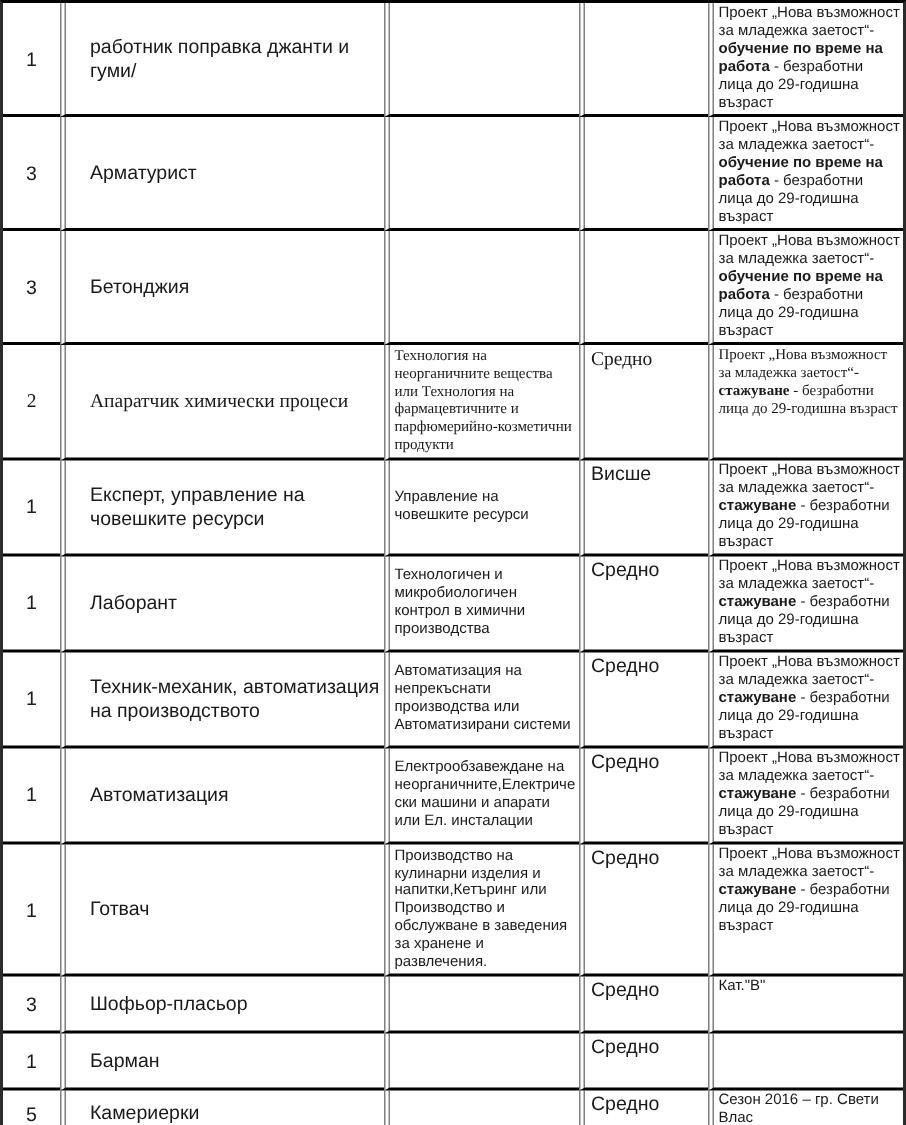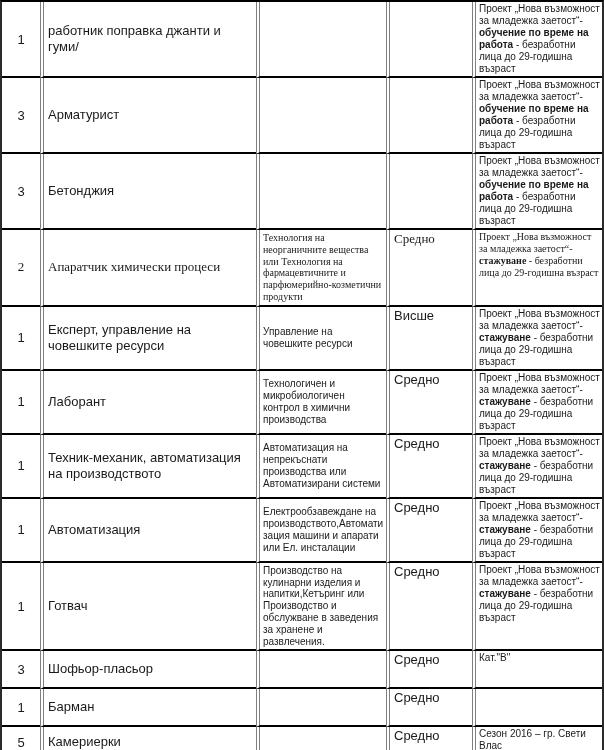--- a/index.html
+++ b/index.html
@@ -42,21 +42,21 @@
     overflow: hidden;
     word-wrap: break-word;
   }
   td.cell-count {
     border-left: none;
     text-align: center;
     font-size: 13px;
   }
   td.cell-job {
     font-size: 13px;
-    padding-left: 4px;
+    padding-left: 16px;
     line-height: 1.25;
   }
   td.cell-spec {
     font-size: 10px;
     line-height: 1.18;
     padding: 2px 2px 2px 3px;
   }
   td.cell-edu {
     font-size: 13px;
     vertical-align: top;
@@ -145,21 +145,21 @@
         <tr>
           <td class="cell-count">1</td>
           <td class="cell-job">Техник-механик, автоматизация на производството</td>
           <td class="cell-spec">Автоматизация на непрекъснати производства или Автоматизирани системи</td>
           <td class="cell-edu">Средно</td>
           <td class="cell-note"><span>Проект „Нова възможност за младежка заетост“- </span><span class="bold">стажуване</span><span> - безработни лица до 29-годишна възраст</span></td>
         </tr>
         <tr>
           <td class="cell-count">1</td>
           <td class="cell-job">Автоматизация</td>
-          <td class="cell-spec">Електрообзавеждане на производството,Автоматизация машини и апарати или Ел. инсталации</td>
+          <td class="cell-spec">Електрообзавеждане на неорганичните,Електрически машини и апарати или Ел. инсталации</td>
           <td class="cell-edu">Средно</td>
           <td class="cell-note"><span>Проект „Нова възможност за младежка заетост“- </span><span class="bold">стажуване</span><span> - безработни лица до 29-годишна възраст</span></td>
         </tr>
         <tr>
           <td class="cell-count">1</td>
           <td class="cell-job">Готвач</td>
           <td class="cell-spec">Производство на кулинарни изделия и напитки,Кетъринг или Производство и обслужване в заведения за хранене и развлечения.</td>
           <td class="cell-edu">Средно</td>
           <td class="cell-note"><span>Проект „Нова възможност за младежка заетост“- </span><span class="bold">стажуване</span><span> - безработни лица до 29-годишна възраст</span></td>
         </tr>

